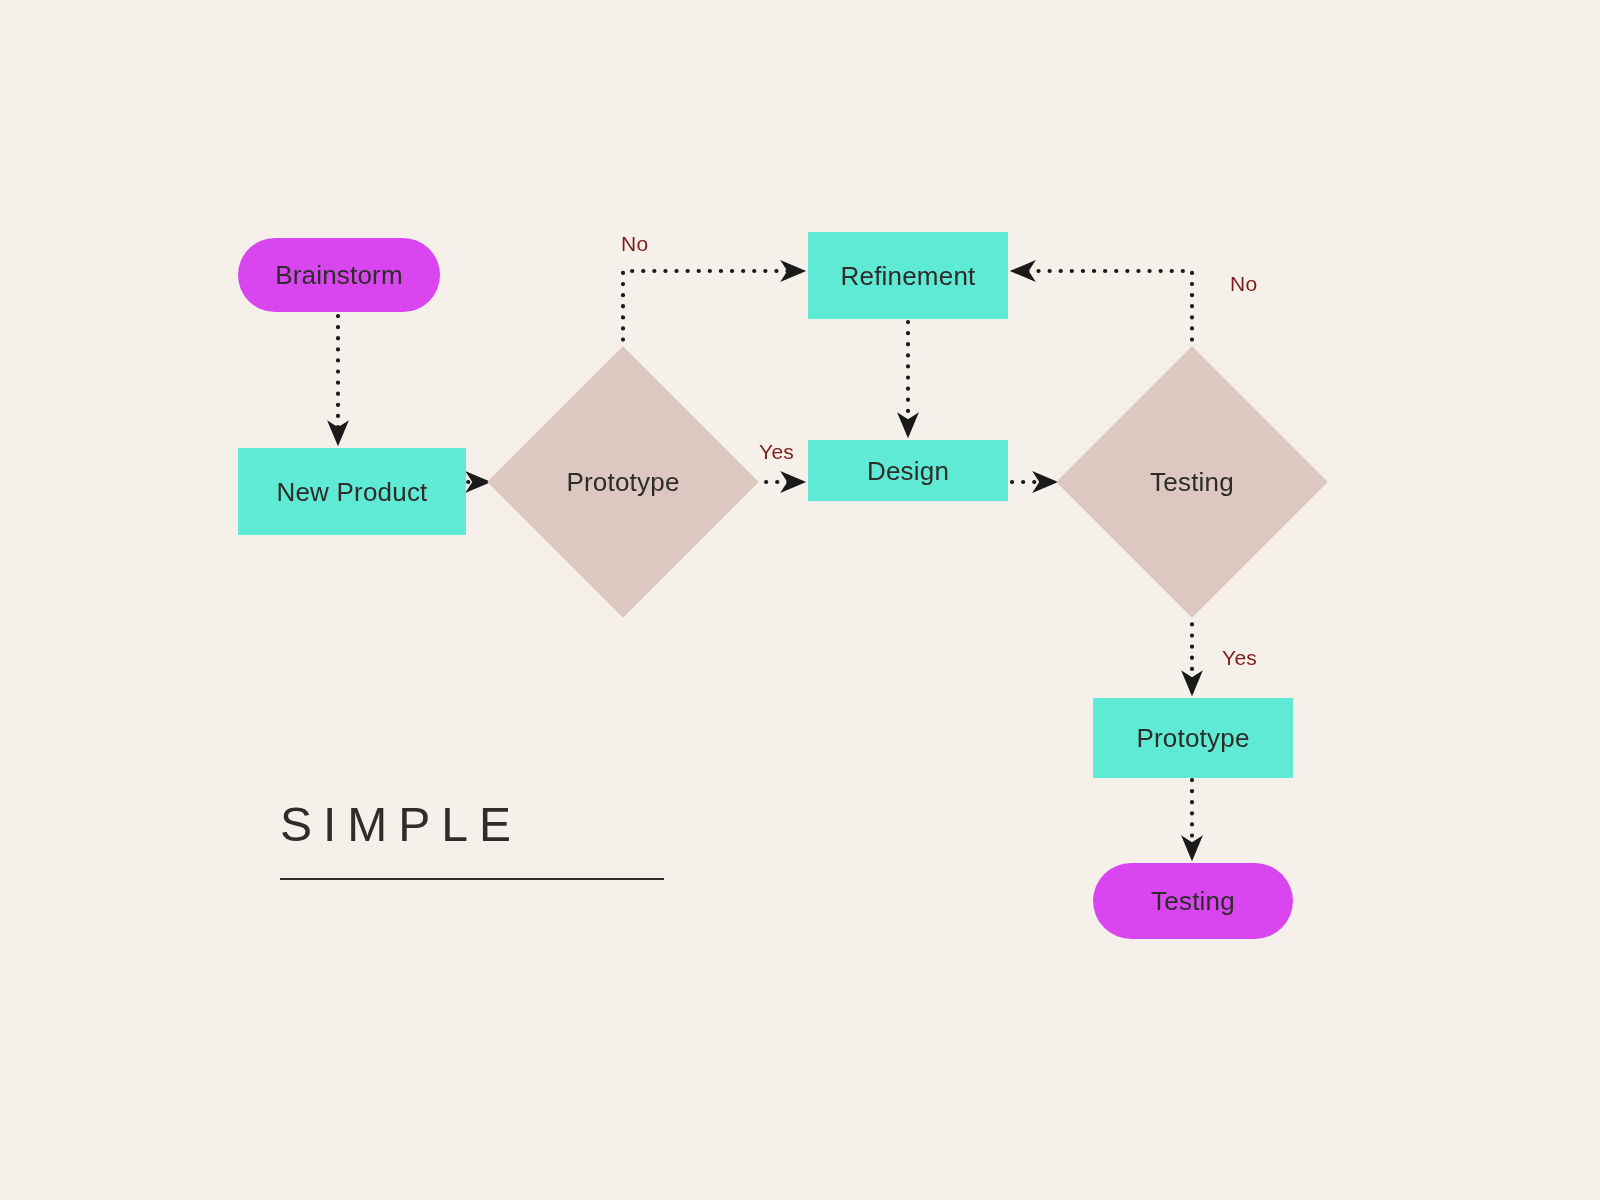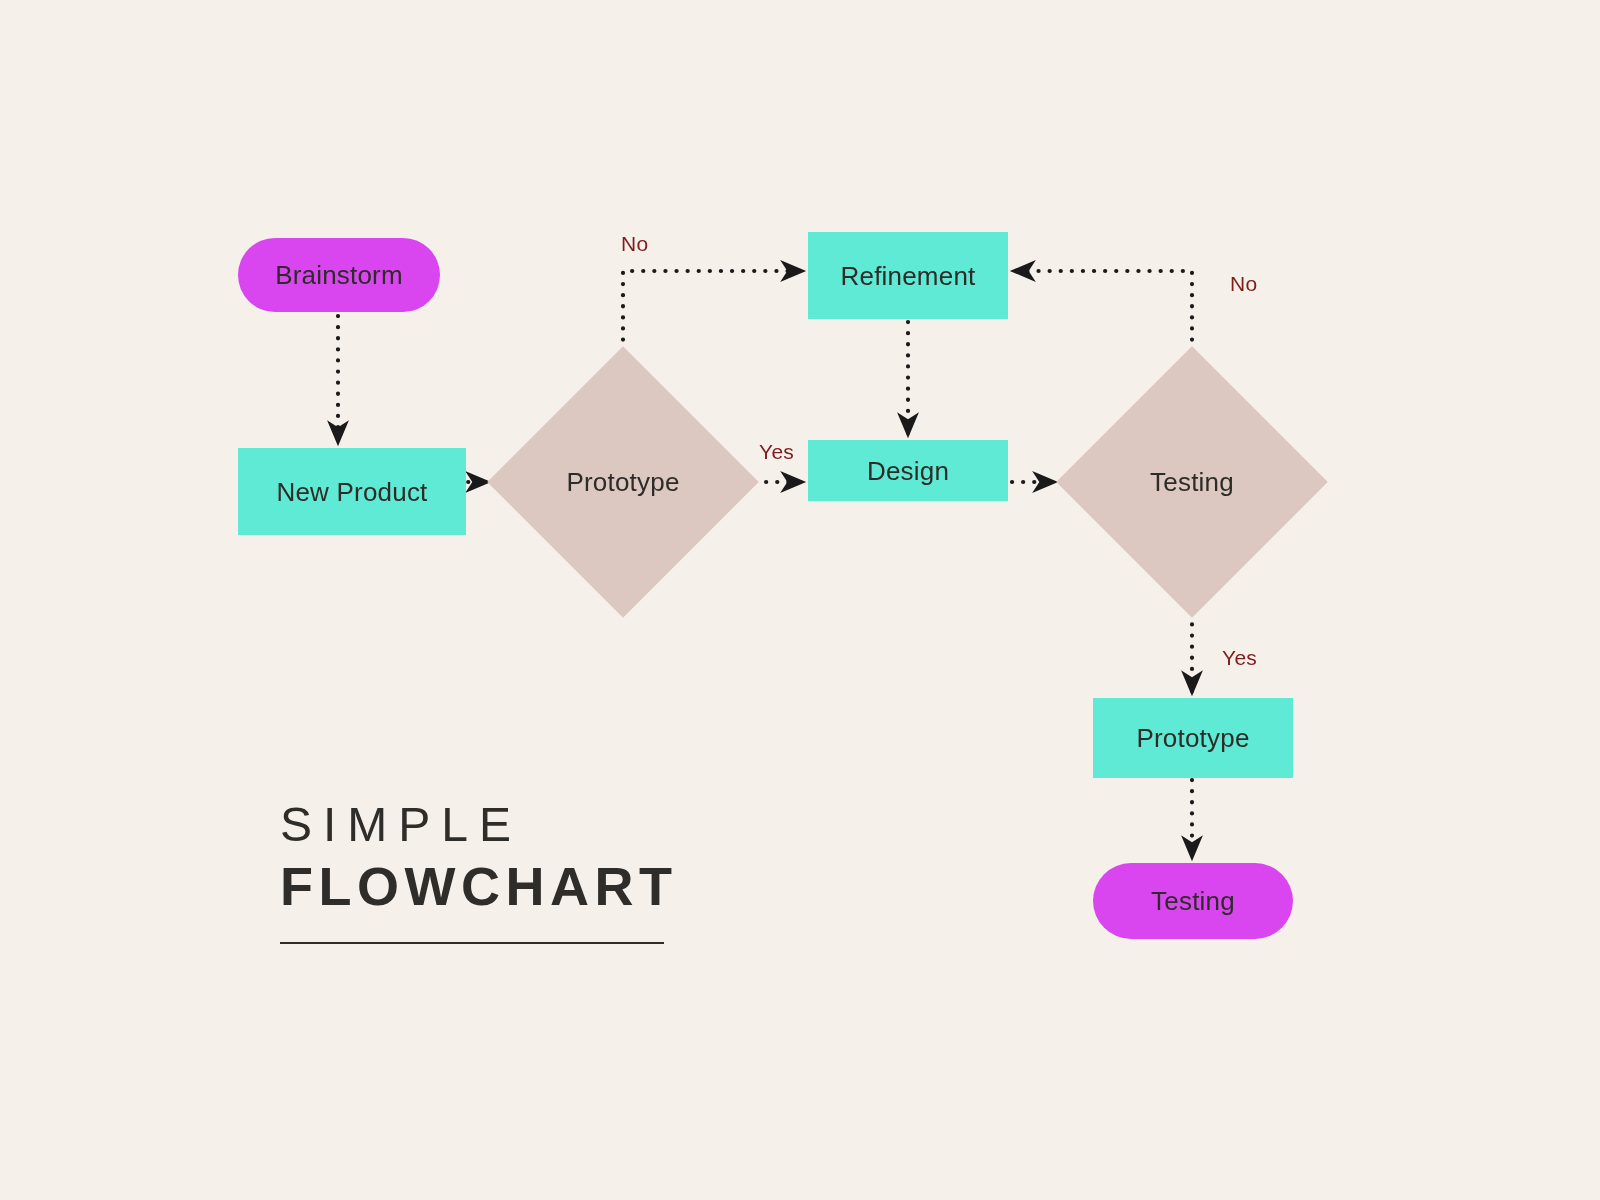--- a/index.html
+++ b/index.html
@@ -178,17 +178,16 @@
     <span>Testing</span>
   </div>
 
   <div class="edge-label" style="left:621px; top:232px;">No</div>
   <div class="edge-label" style="left:759px; top:440px;">Yes</div>
   <div class="edge-label" style="left:1230px; top:272px;">No</div>
   <div class="edge-label" style="left:1222px; top:646px;">Yes</div>
 
   <div id="title-block">
     <div id="title-line1">SIMPLE</div>
-    <div id="title-line2">FLOWCHART</div>
     <div id="title-rule"></div>
   </div>
 
 </div>
 
 </body></html>

